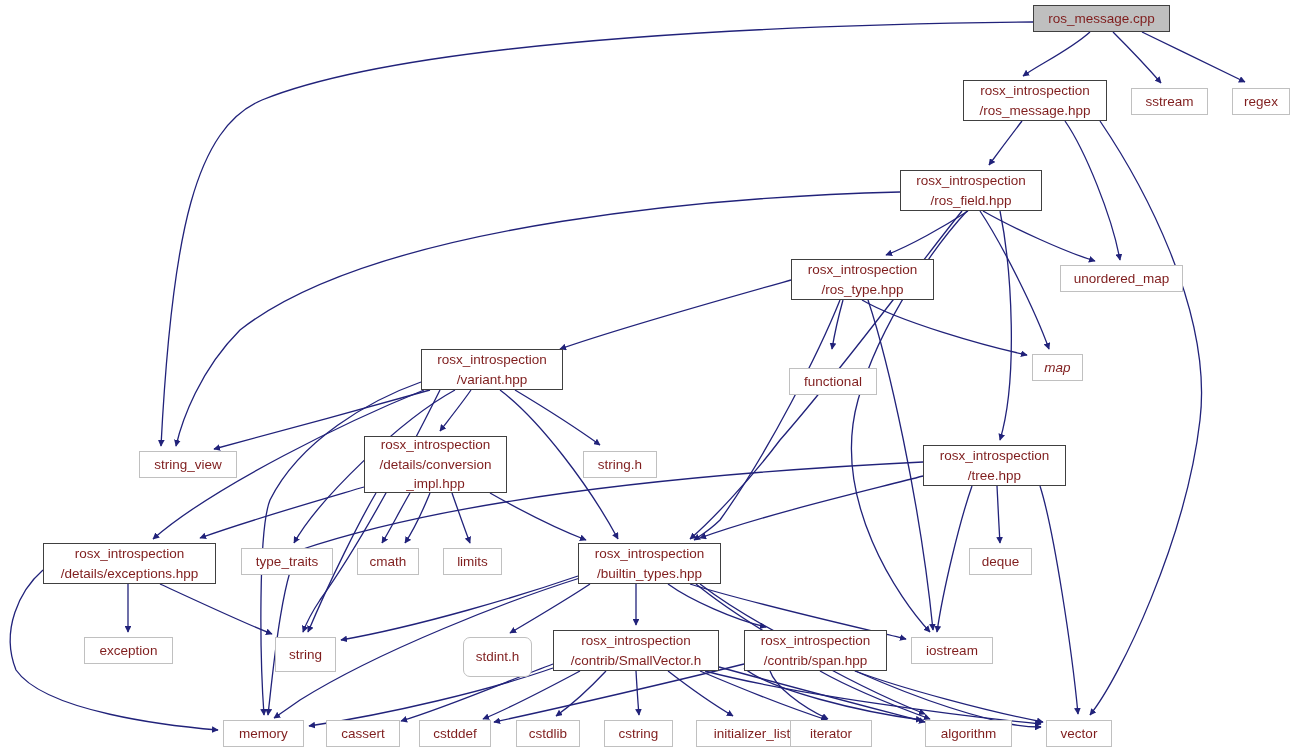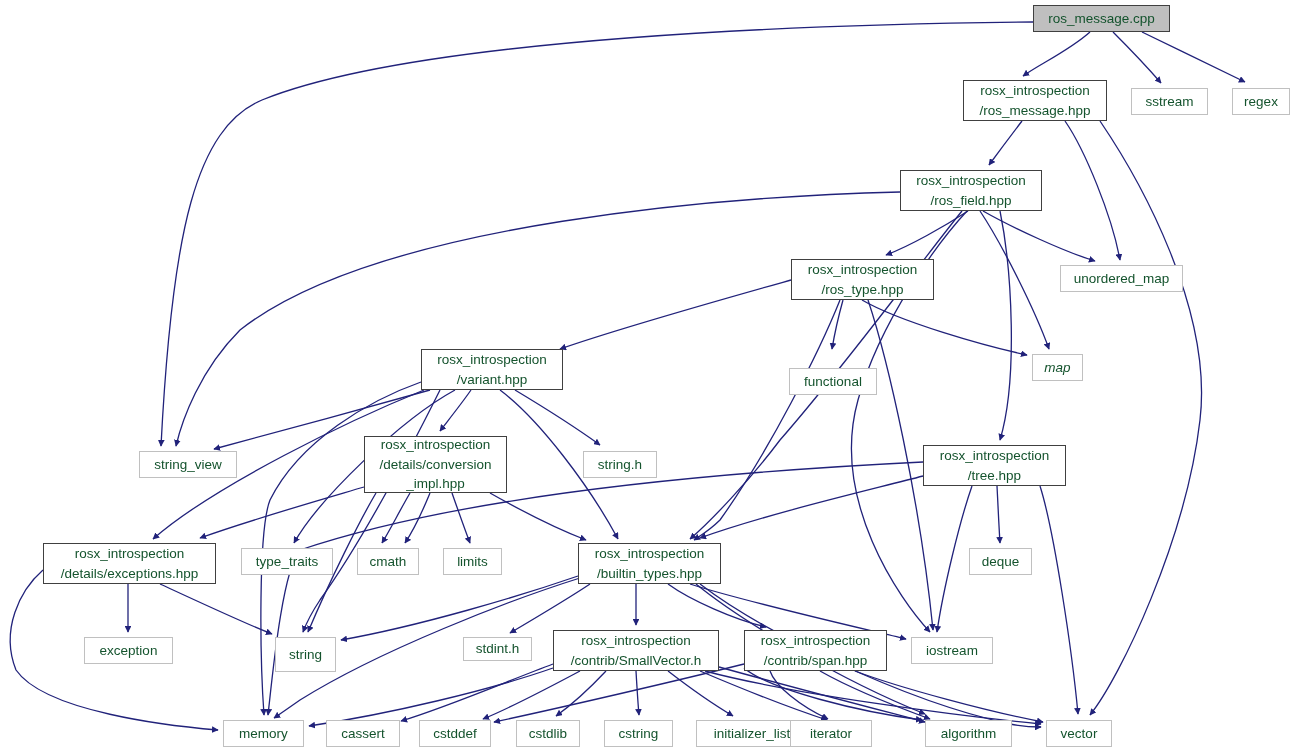--- a/index.html
+++ b/index.html
@@ -10,21 +10,21 @@
     background:#ffffff;
     font-family:"Liberation Sans", sans-serif;
     overflow:hidden;
   }
   svg.edges{position:absolute;left:0;top:0;width:1295px;height:752px;pointer-events:none;}
   .node{
     position:absolute;
     box-sizing:border-box;
     display:flex;align-items:center;justify-content:center;
     text-align:center;
-    color:#14532d;
+    color:#7f1d1d;
     font-size:13.5px;
     line-height:1.46;
     white-space:pre;
     background:#ffffff;
     border:1px solid #c0c0c0;
     z-index:2;
   }
   .node.lib{border:1px solid #c0c0c0;background:#ffffff;}
   .node.hdr{border:1.6px solid #404040;background:#ffffff;}
   .node.root{border:1.6px solid #404040;background:#bfbfbf;}
@@ -130,21 +130,21 @@
       <div class="node hdr" style="left: 43px; top: 543px; width: 173px; height: 41px;">rosx_introspection
 /details/exceptions.hpp</div>
       <div class="node lib" style="left: 241px; top: 548px; width: 92px; height: 27px;">type_traits</div>
       <div class="node lib" style="left: 357px; top: 548px; width: 62px; height: 27px;">cmath</div>
       <div class="node lib" style="left: 443px; top: 548px; width: 59px; height: 27px;">limits</div>
       <div class="node hdr" style="left: 578px; top: 543px; width: 143px; height: 41px;">rosx_introspection
 /builtin_types.hpp</div>
       <div class="node lib" style="left: 969px; top: 548px; width: 63px; height: 27px;">deque</div>
       <div class="node lib" style="left: 84px; top: 637px; width: 89px; height: 27px;">exception</div>
       <div class="node lib" style="left: 275px; top: 637px; width: 61px; height: 35px;">string</div>
-      <div class="node lib" style="left: 463px; top: 637px; width: 69px; height: 24px;">stdint.h</div>
+      <div class="node lib" style="left: 463px; top: 637px; width: 69px; height: 40px; border-radius: 7px;">stdint.h</div>
       <div class="node hdr" style="left: 553px; top: 630px; width: 166px; height: 41px;">rosx_introspection
 /contrib/SmallVector.h</div>
       <div class="node hdr" style="left: 744px; top: 630px; width: 143px; height: 41px;">rosx_introspection
 /contrib/span.hpp</div>
       <div class="node lib" style="left: 911px; top: 637px; width: 82px; height: 27px;">iostream</div>
       <div class="node lib" style="left: 223px; top: 720px; width: 81px; height: 27px;">memory</div>
       <div class="node lib" style="left: 326px; top: 720px; width: 74px; height: 27px;">cassert</div>
       <div class="node lib" style="left: 419px; top: 720px; width: 72px; height: 27px;">cstddef</div>
       <div class="node lib" style="left: 516px; top: 720px; width: 64px; height: 27px;">cstdlib</div>
       <div class="node lib" style="left: 604px; top: 720px; width: 69px; height: 27px;">cstring</div>

